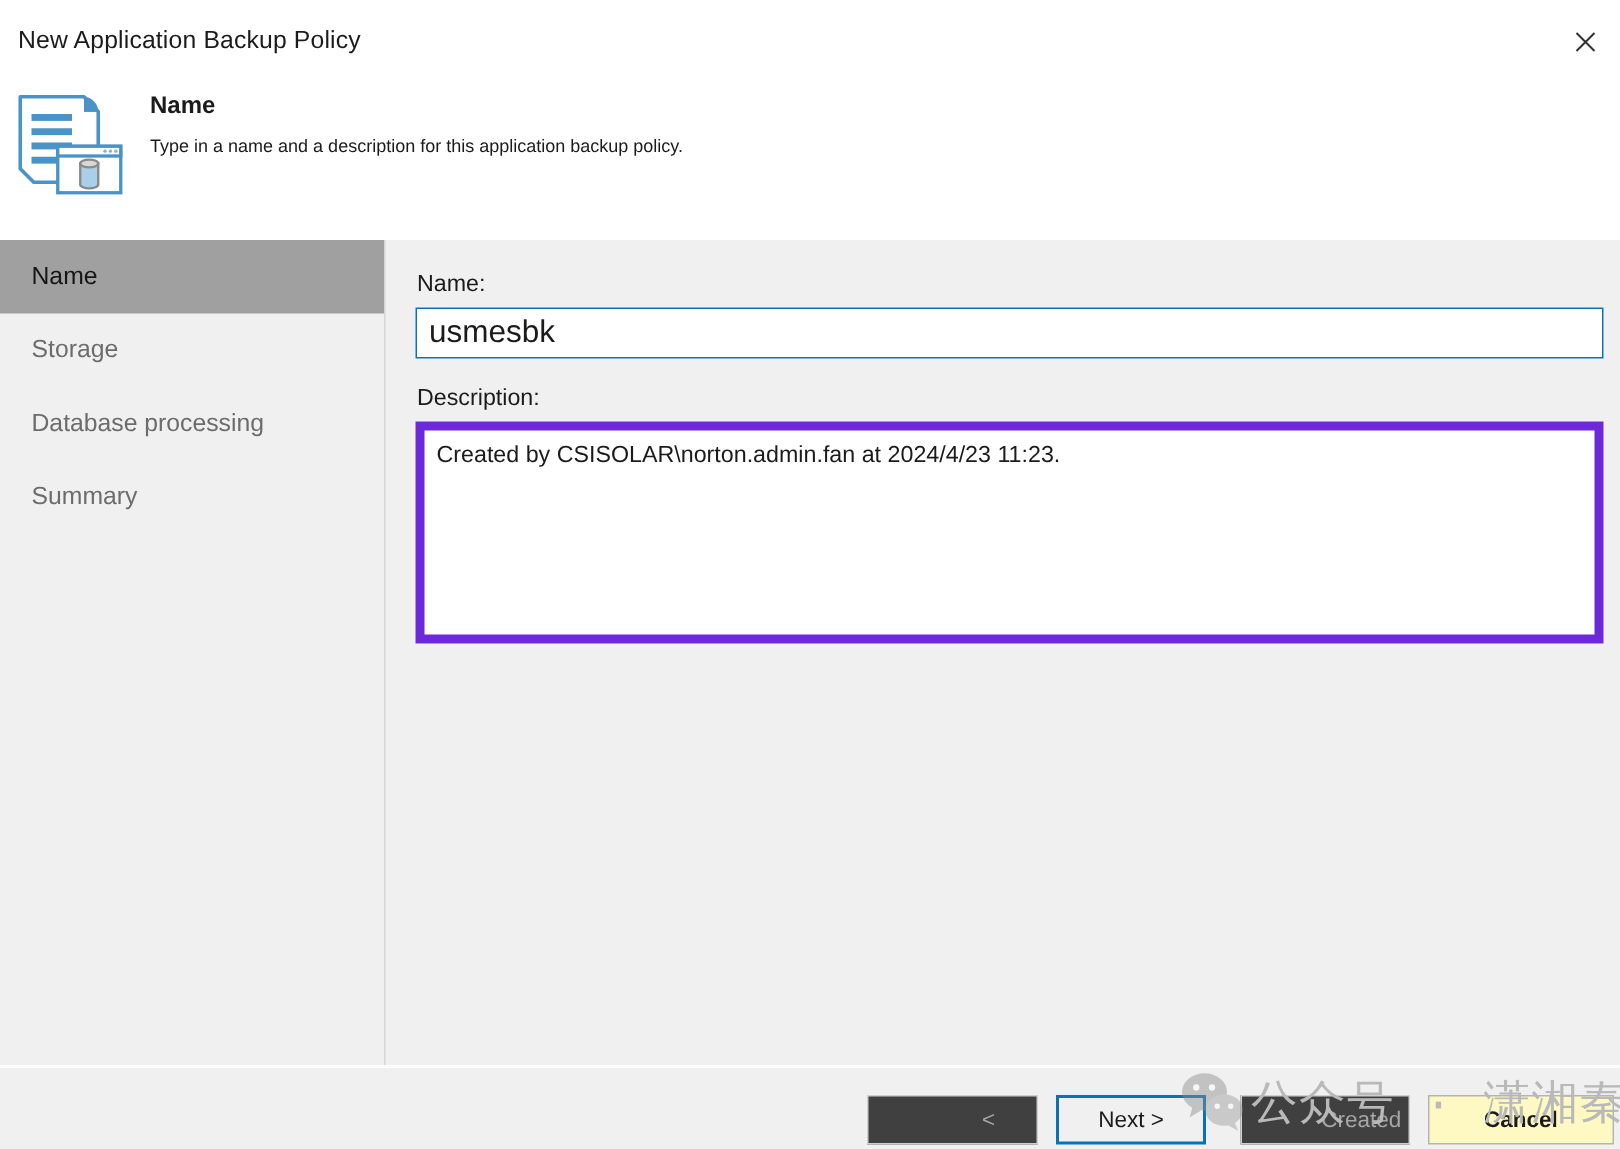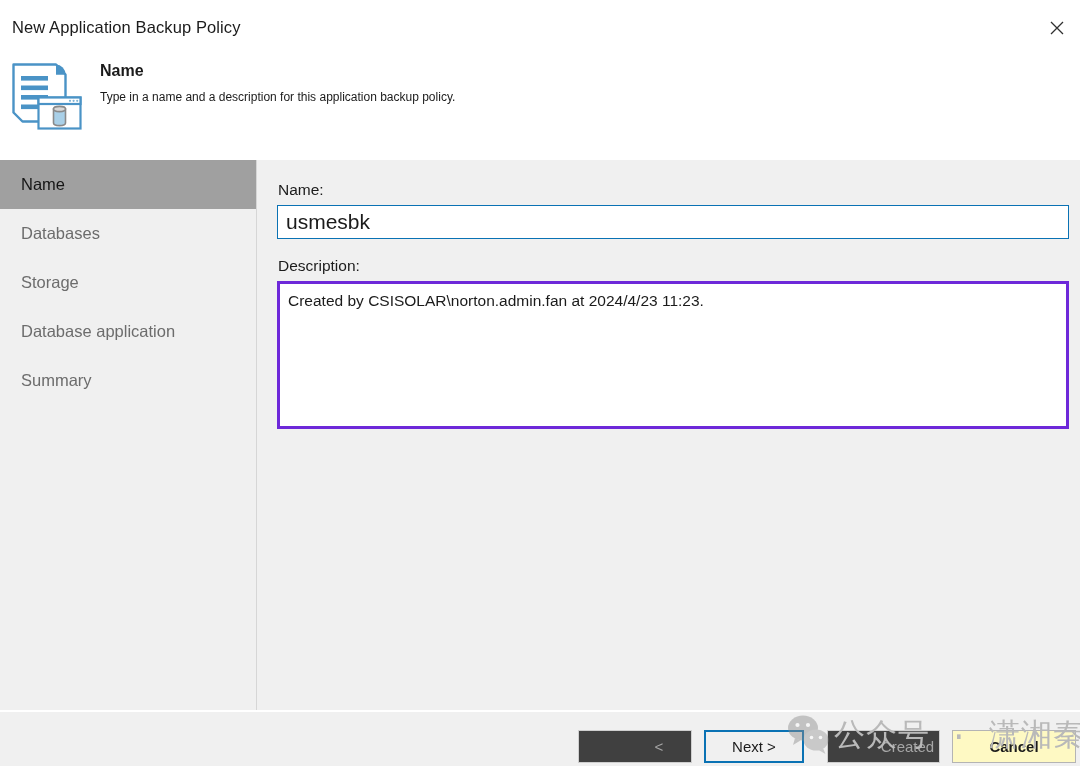--- a/index.html
+++ b/index.html
@@ -132,21 +132,21 @@
     font-size: 21px;
     color: #1b1b1b;
     padding: 0 8px;
   }
 
   .desc-area {
     position: absolute;
     left: 19px; top: 121px;
     width: 792px; height: 148px;
     background: #ffffff;
-    border: 3px solid #6d28d9;
+    border: 6px solid #6d28d9;
     outline: none;
     resize: none;
     font-family: "Liberation Sans", sans-serif;
     font-size: 15.5px;
     color: #1b1b1b;
     padding: 7px 8px;
     line-height: 1.35;
   }
 
   
@@ -253,27 +253,24 @@
     <div class="header-desc">Type in a name and a description for this application backup policy.</div>
   </div>
 
   <div class="body-area">
 
     <div class="sidebar">
       <div class="nav-item selected">
         <span>Name</span>
       </div>
       <div class="nav-item">
-        <span>Databases</span>
-      </div>
-      <div class="nav-item">
         <span>Storage</span>
       </div>
       <div class="nav-item">
-        <span>Database application</span>
+        <span>Database processing</span>
       </div>
       <div class="nav-item">
         <span>Summary</span>
       </div>
     </div>
 
     <div class="content">
       <div class="field-label lbl-name">Name:</div>
       <input class="name-input" type="text" value="usmesbk" style="">
 

